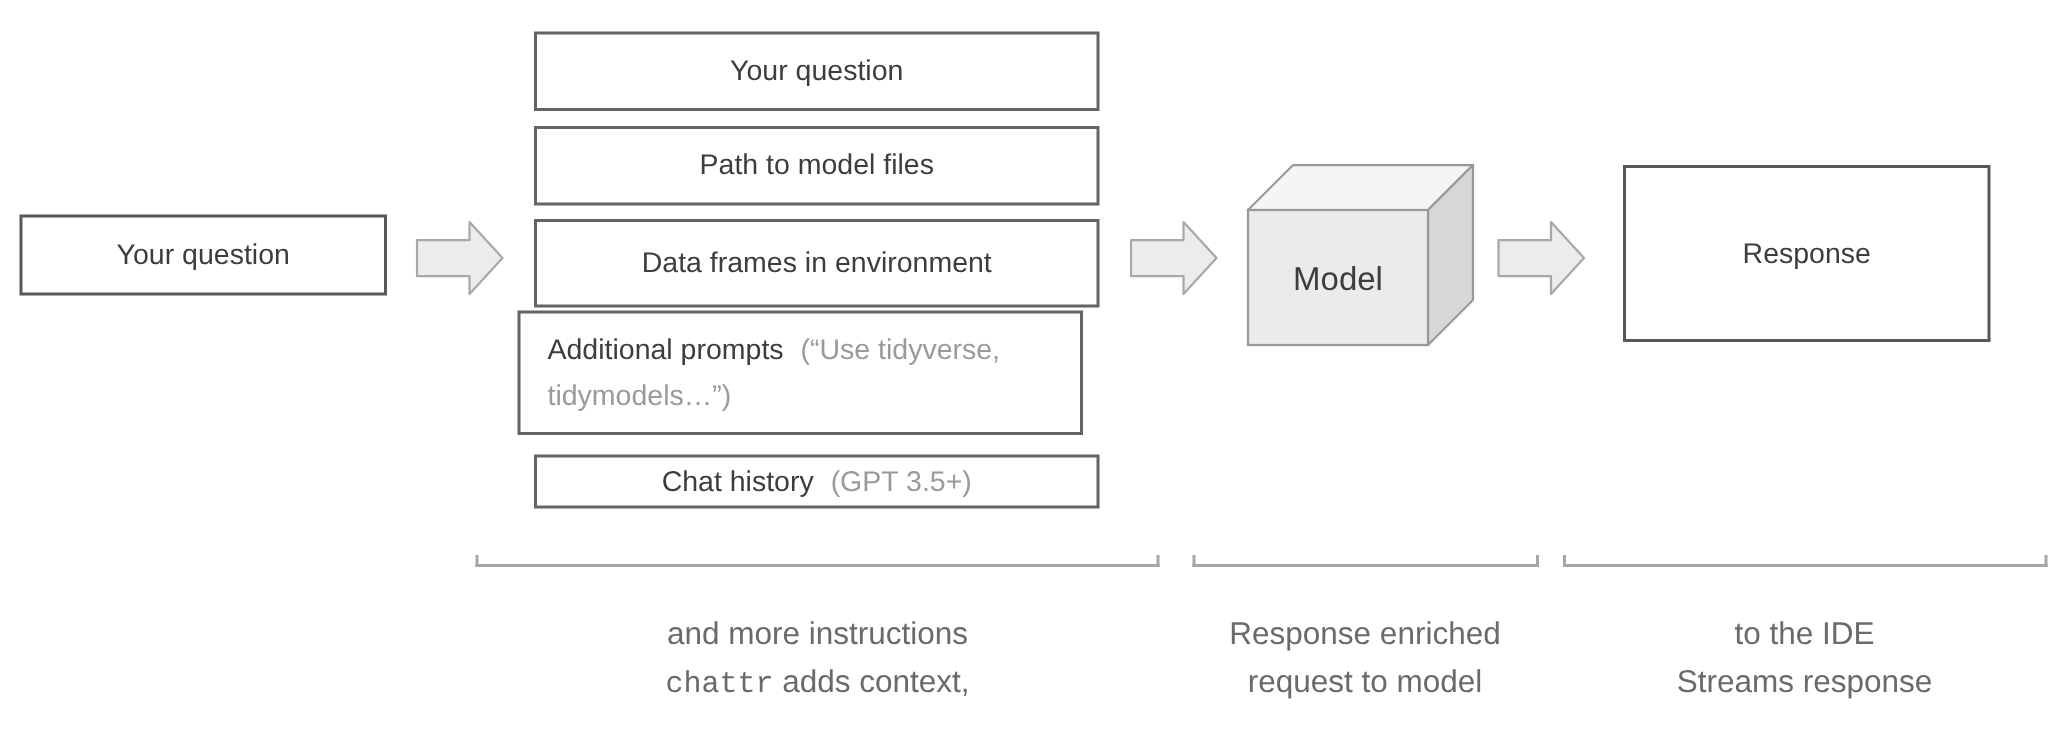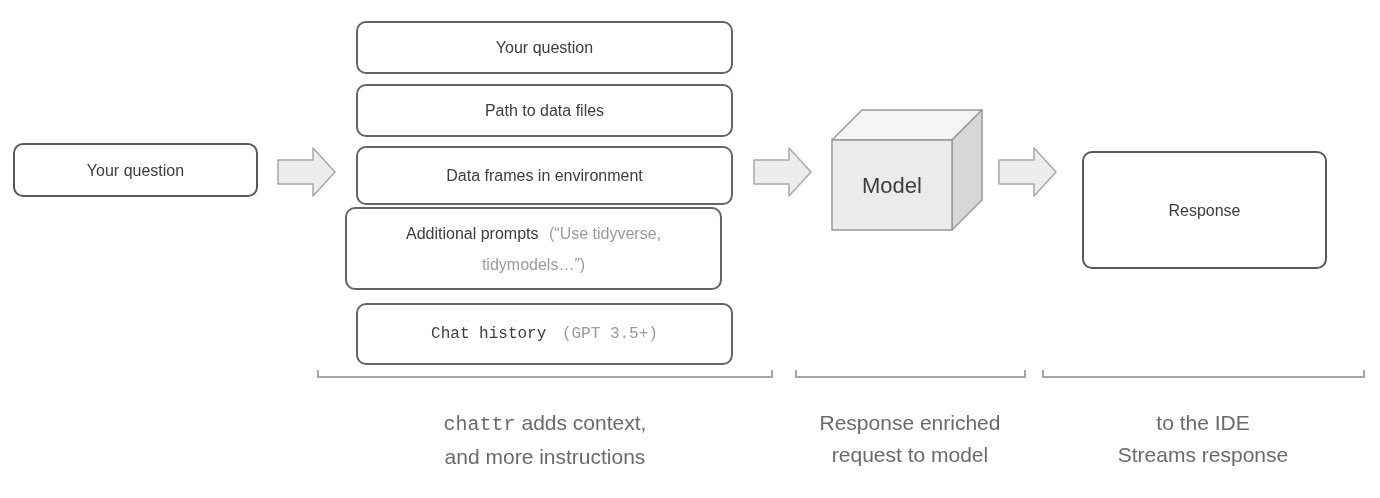--- a/index.html
+++ b/index.html
@@ -7,27 +7,27 @@
     position: relative;
     width: 1380px;
     height: 498px;
     background: #ffffff;
     font-family: "Liberation Sans", sans-serif;
     overflow: hidden;
   }
   .rbox {
     position: absolute;
     border: 2px solid #58585a;
-    border-radius: 10px;
+    border-radius: 0;
     display: flex;
     align-items: center;
     justify-content: center;
-    text-align: center;
+    text-align: left;
     color: #3d3d3d;
-    font-size: 16px;
+    font-size: 19px;
     line-height: 31px;
     background: #ffffff;
     box-sizing: border-box;
     padding: 4px 14px;
   }
   .stack-box { border-color: #646464; }
   .muted { color: #9a9a9a; margin-left: 6px; }
   .arrow { position: absolute; width: 60px; height: 52px; }
   .bracket {
     position: absolute;
@@ -67,32 +67,32 @@
 
   <svg class="arrow" style="left:277px; top:146px;" viewBox="0 0 60 52">
     <polygon points="1,14 36,14 36,2 58,26 36,50 36,38 1,38" fill="#ececec" stroke="#a8a8a8" stroke-width="1.5" stroke-linejoin="round"></polygon>
   </svg>
 
   <div>
     <div class="rbox stack-box" style="left:356px; top:21px; width:377px; height:53px;">
       <span>Your question</span>
     </div>
     <div class="rbox stack-box" style="left:356px; top:84px; width:377px; height:53px;">
-      <span>Path to data files</span>
+      <span>Path to model files</span>
     </div>
     <div class="rbox stack-box" style="left:356px; top:146px; width:377px; height:59px;">
       <span>Data frames in environment</span>
     </div>
     <div class="rbox stack-box" style="left:345px; top:207px; width:377px; height:83px; padding:6px 18px;">
       <div>
         <span>Additional prompts</span>
         <span class="muted">(“Use tidyverse, tidymodels…”)</span>
       </div>
     </div>
-    <div class="rbox stack-box" style="left:356px; top:303px; width:377px; height:62px;font-family:Liberation Mono, monospace;">
+    <div class="rbox stack-box" style="left:356px; top:303px; width:377px; height:36px;">
       <div>
         <span>Chat history</span>
         <span class="muted">(GPT 3.5+)</span>
       </div>
     </div>
   </div>
 
   <svg class="arrow" style="left:753px; top:146px;" viewBox="0 0 60 52">
     <polygon points="1,14 36,14 36,2 58,26 36,50 36,38 1,38" fill="#ececec" stroke="#a8a8a8" stroke-width="1.5" stroke-linejoin="round"></polygon>
   </svg>
@@ -101,31 +101,31 @@
     <polygon points="12,40 42,10 162,10 132,40" fill="#f5f5f5" stroke="#999999" stroke-width="1.5" stroke-linejoin="round"></polygon>
     <polygon points="132,40 162,10 162,100 132,130" fill="#d7d7d7" stroke="#999999" stroke-width="1.5" stroke-linejoin="round"></polygon>
     <rect x="12" y="40" width="120" height="90" fill="#ebebeb" stroke="#999999" stroke-width="1.5"></rect>
     <text class="cube-label" x="72" y="93" text-anchor="middle">Model</text>
   </svg>
 
   <svg class="arrow" style="left:998px; top:146px;" viewBox="0 0 60 52">
     <polygon points="1,14 36,14 36,2 58,26 36,50 36,38 1,38" fill="#ececec" stroke="#a8a8a8" stroke-width="1.5" stroke-linejoin="round"></polygon>
   </svg>
 
-  <div class="rbox" style="left:1082px; top:110px; width:245px; height:118px;margin-top:41px;">
+  <div class="rbox" style="left:1082px; top:110px; width:245px; height:118px;">
     <span>Response</span>
   </div>
 
   <div class="bracket" style="left:317px; width:456px;"></div>
   <div class="bracket" style="left:795px; width:231px;"></div>
   <div class="bracket" style="left:1042px; width:323px;"></div>
 
   <div class="caption" style="left:395px; width:300px;">
+    <div>and more instructions</div>
     <div><span class="code">chattr</span> <span>adds context,</span></div>
-    <div>and more instructions</div>
   </div>
 
   <div class="caption" style="left:785px; width:250px;">
     <div>Response enriched</div>
     <div>request to model</div>
   </div>
 
   <div class="caption" style="left:1078px; width:250px;">
     <div>to the IDE</div>
     <div>Streams response</div>

